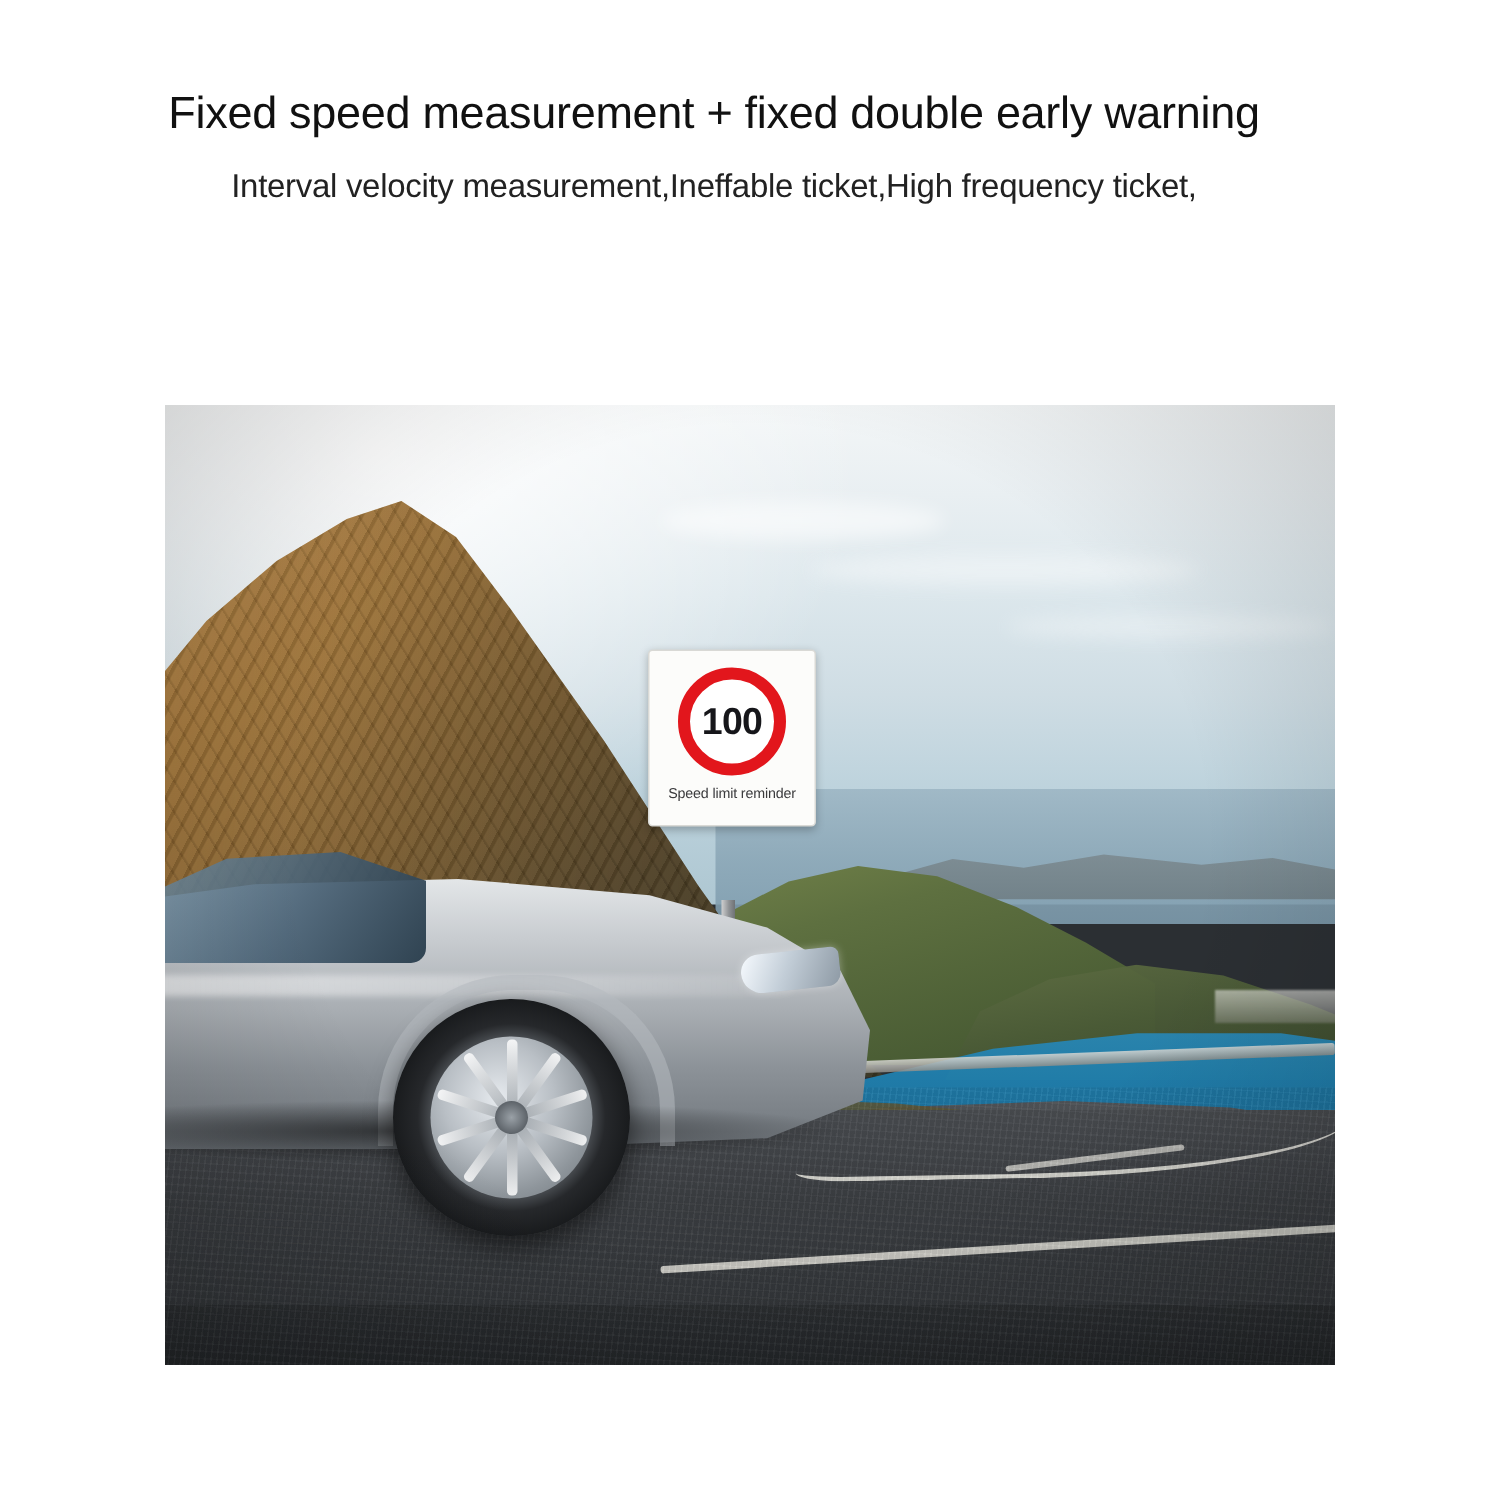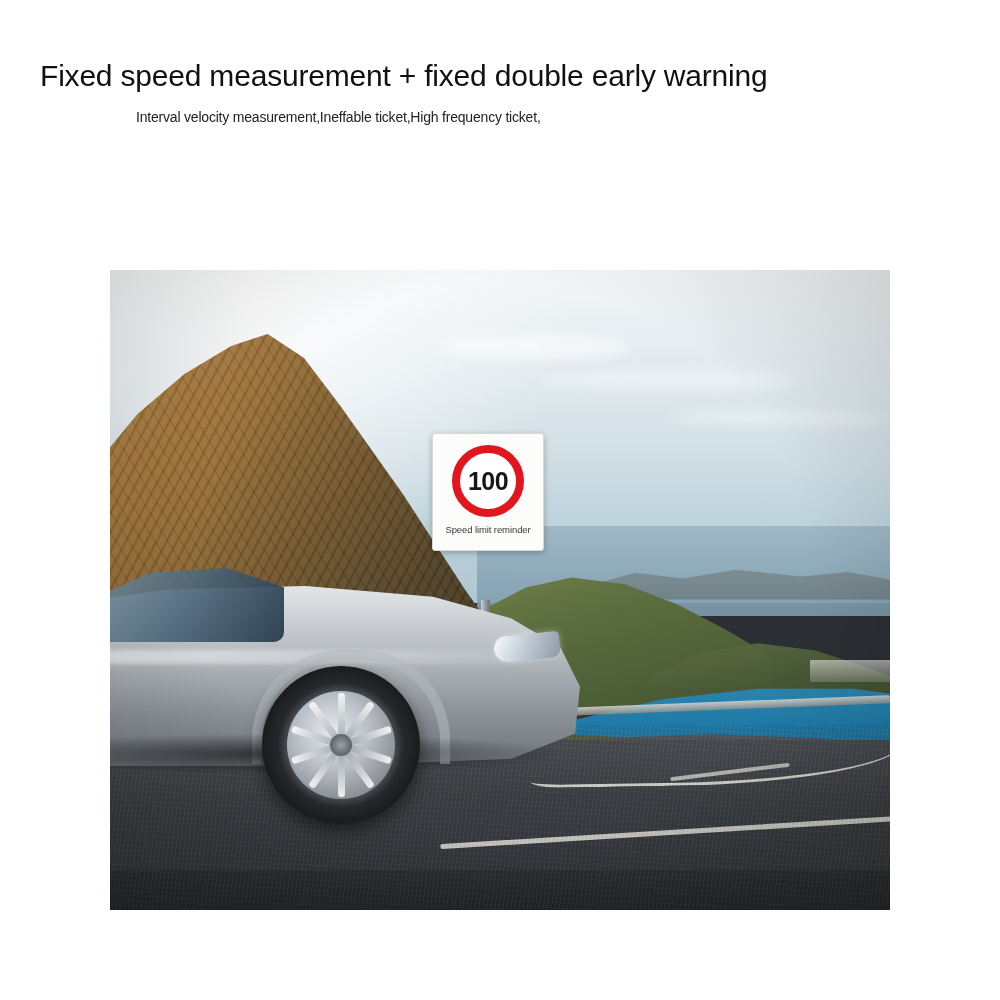--- a/index.html
+++ b/index.html
@@ -15,33 +15,33 @@
     position: relative;
     overflow: hidden;
   }
 
   
   .header {
     position: absolute;
     top: 58px;
     left: 0;
     width: 952px;
-    text-align: left;
+    text-align: center;
   }
   .headline {
     font-size: 30px;
     font-weight: 400;
     letter-spacing: -0.2px;
     color: #111111;
     line-height: 1.2;
     margin: 0;
     padding: 0 40px;
   }
   .subline {
-    font-size: 14px;
+    font-size: 22px;
     font-weight: 400;
     color: #222222;
     line-height: 1.55;
     margin: 13px auto 0;
     max-width: 680px;
     letter-spacing: -0.2px;
   }
 
   
   .photo {

